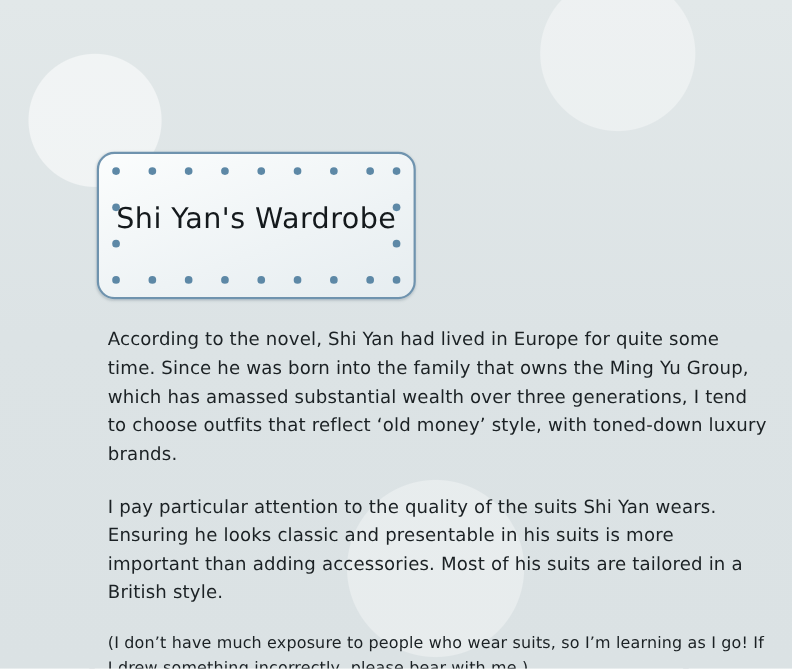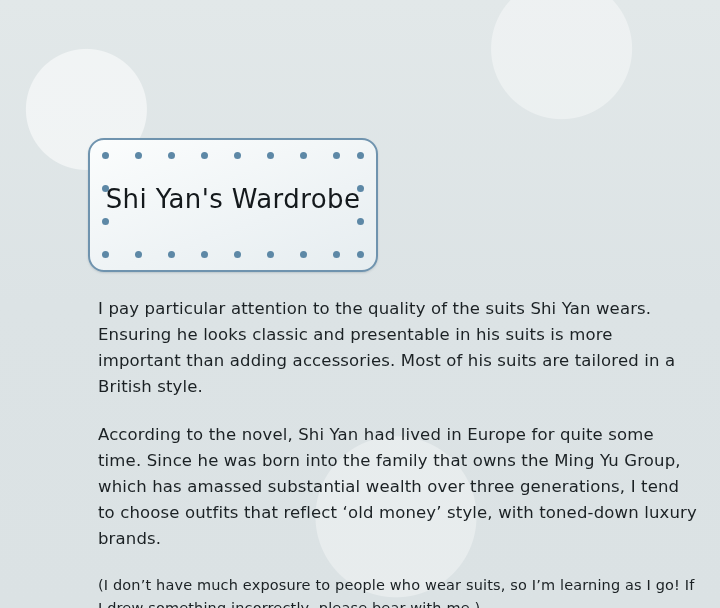--- a/index.html
+++ b/index.html
@@ -214,18 +214,18 @@
       <span class="dot" style="left:255px;top:99px"></span>
       <span class="dot" style="left:0px;top:33px"></span>
       <span class="dot" style="left:0px;top:66px"></span>
       <span class="dot" style="left:255px;top:33px"></span>
       <span class="dot" style="left:255px;top:66px"></span>
     </div>
     <div class="title-text">Shi Yan's Wardrobe</div>
   </div>
 
   <div class="body-copy">
+    <p class="para">According to the novel, Shi Yan had lived in Europe for quite some time. Since he was born into the family that owns the Ming Yu Group, which has amassed substantial wealth over three generations, I tend to choose outfits that reflect ‘old money’ style, with toned-down luxury brands.</p>
     <p class="para">I pay particular attention to the quality of the suits Shi Yan wears. Ensuring he looks classic and presentable in his suits is more important than adding accessories. Most of his suits are tailored in a British style.</p>
-    <p class="para">According to the novel, Shi Yan had lived in Europe for quite some time. Since he was born into the family that owns the Ming Yu Group, which has amassed substantial wealth over three generations, I tend to choose outfits that reflect ‘old money’ style, with toned-down luxury brands.</p>
     <p class="para small">(I don’t have much exposure to people who wear suits, so I’m learning as I go! If I drew something incorrectly, please bear with me.)</p>
   </div>
 
 </div>
 
 </body></html>

